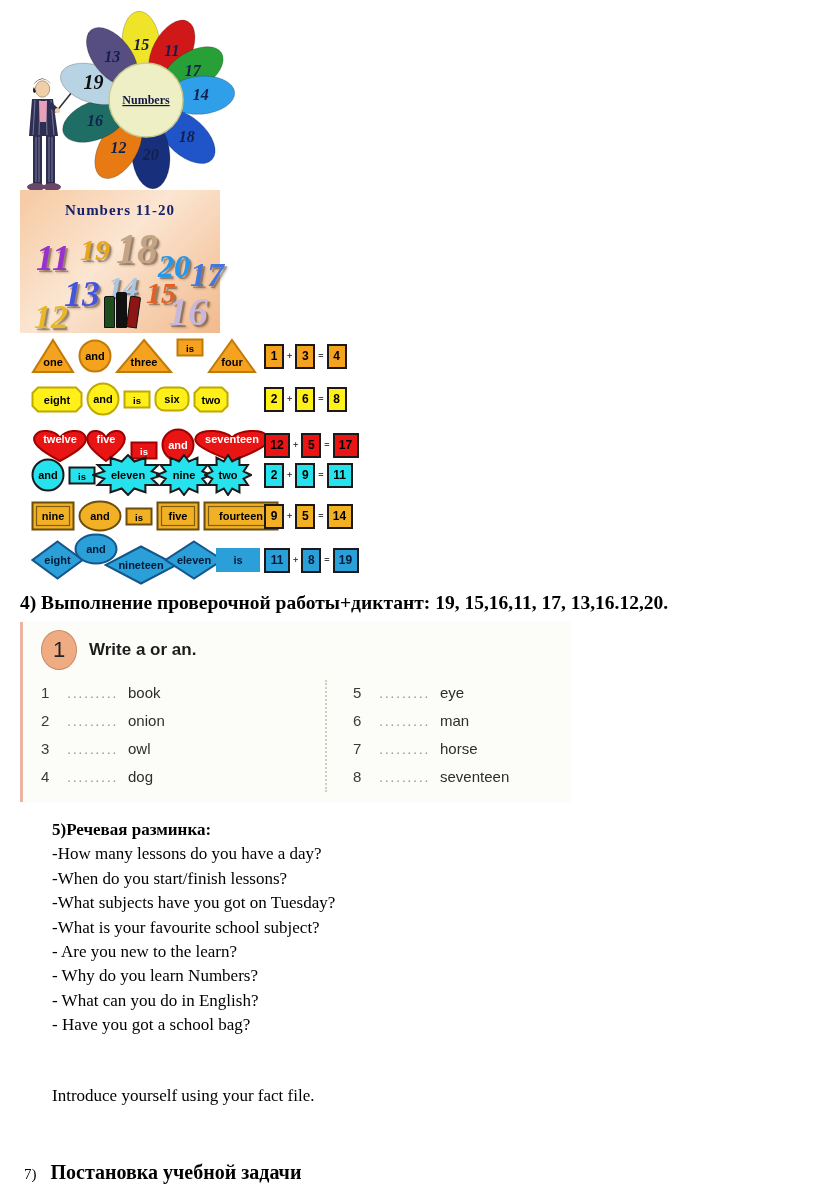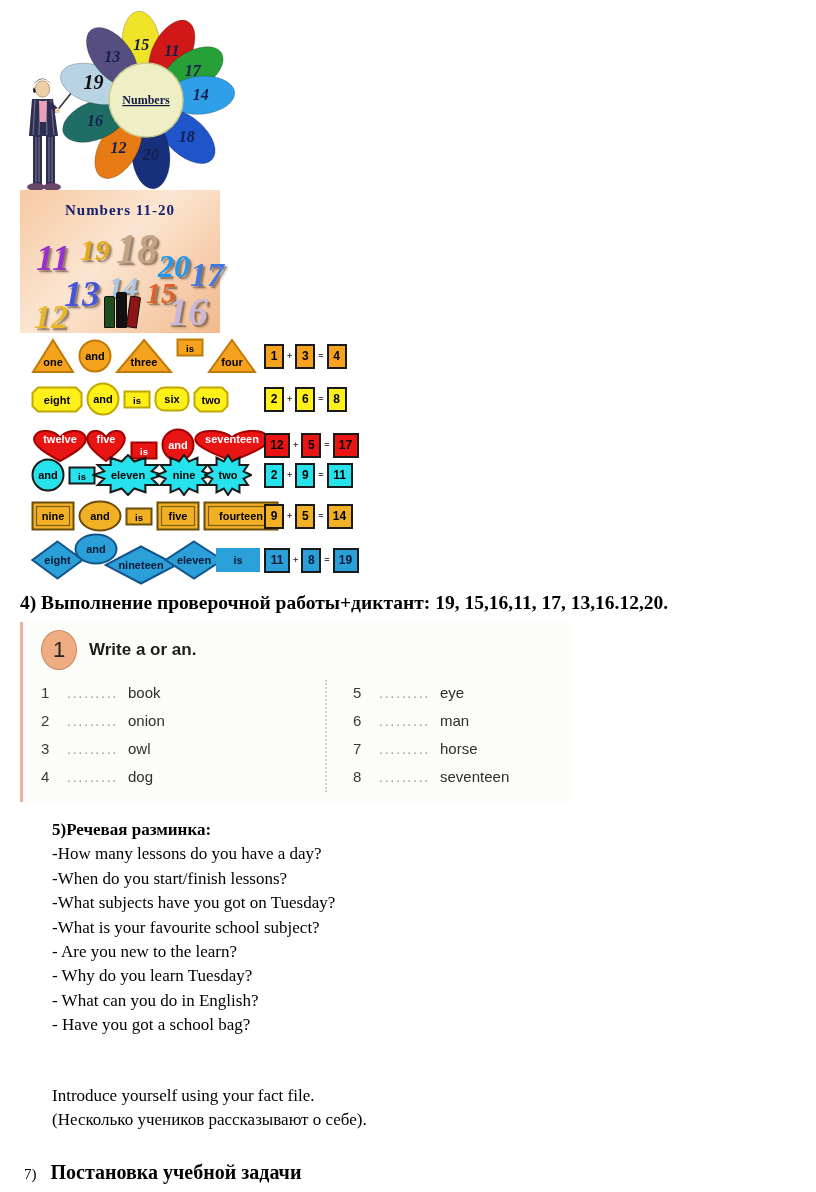--- a/index.html
+++ b/index.html
@@ -459,30 +459,29 @@
   </div>
 
   <div class="textblock warmup">
     <p class="bold">5)Речевая разминка:</p>
     <div id="warmup-lines">
         <p>-How many lessons do you have a day?</p>
         <p>-When do you start/finish lessons?</p>
         <p>-What subjects have you got on Tuesday?</p>
         <p>-What is your favourite school subject?</p>
         <p>- Are you new to the learn?</p>
-        <p>- Why do you learn Tuesday?</p>
+        <p>- Why do you learn Numbers?</p>
         <p>- What can you do in English?</p>
         <p>- Have you got a school bag?</p>
       </div>
   </div>
 
   <div class="textblock homework">
     <div id="homework-lines">
         <p>Introduce yourself using your fact file.</p>
-        <p>(Несколько учеников рассказывают о себе).</p>
       </div>
   </div>
 
   <p class="task-line">
     <span class="task-num">7)</span><span class="bold">Постановка учебной задачи</span>
   </p>
 
 </div>
 
 </body></html>

